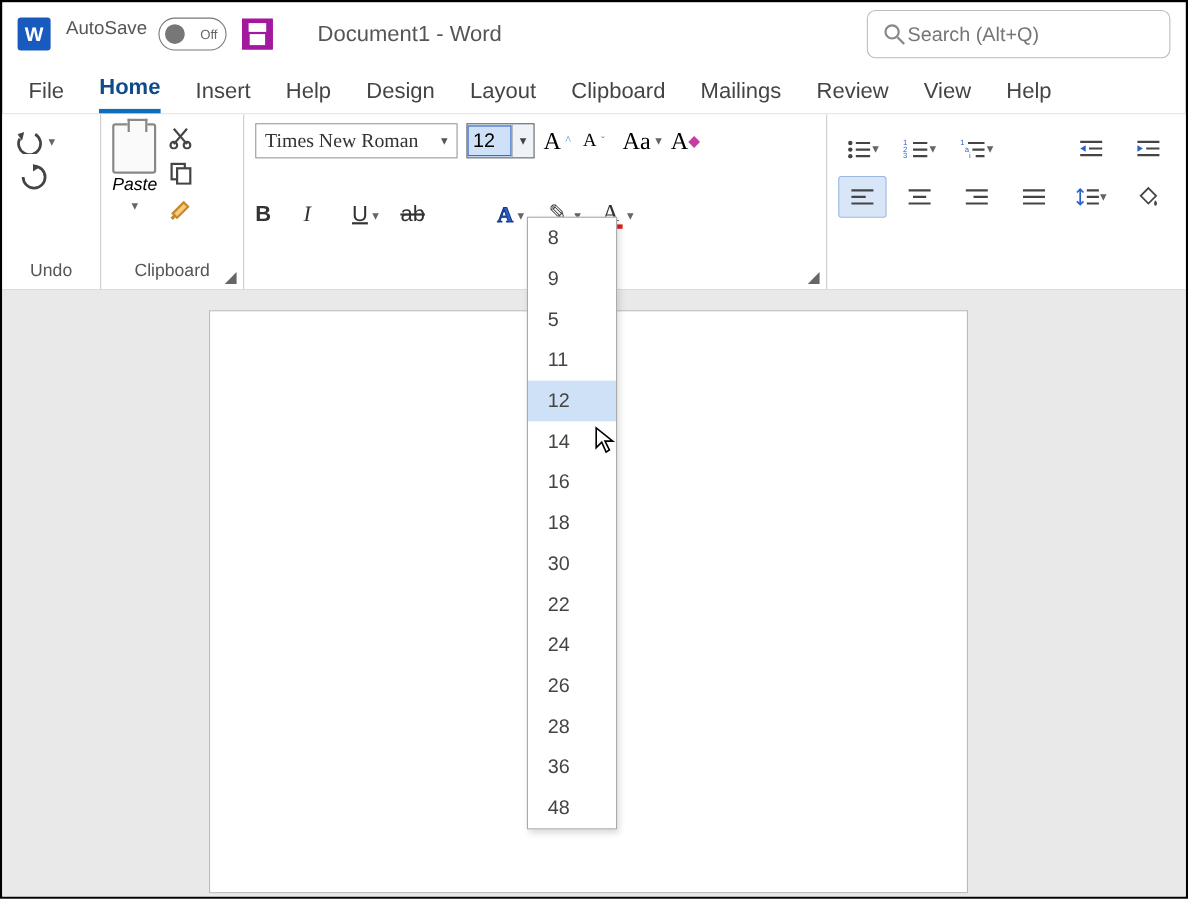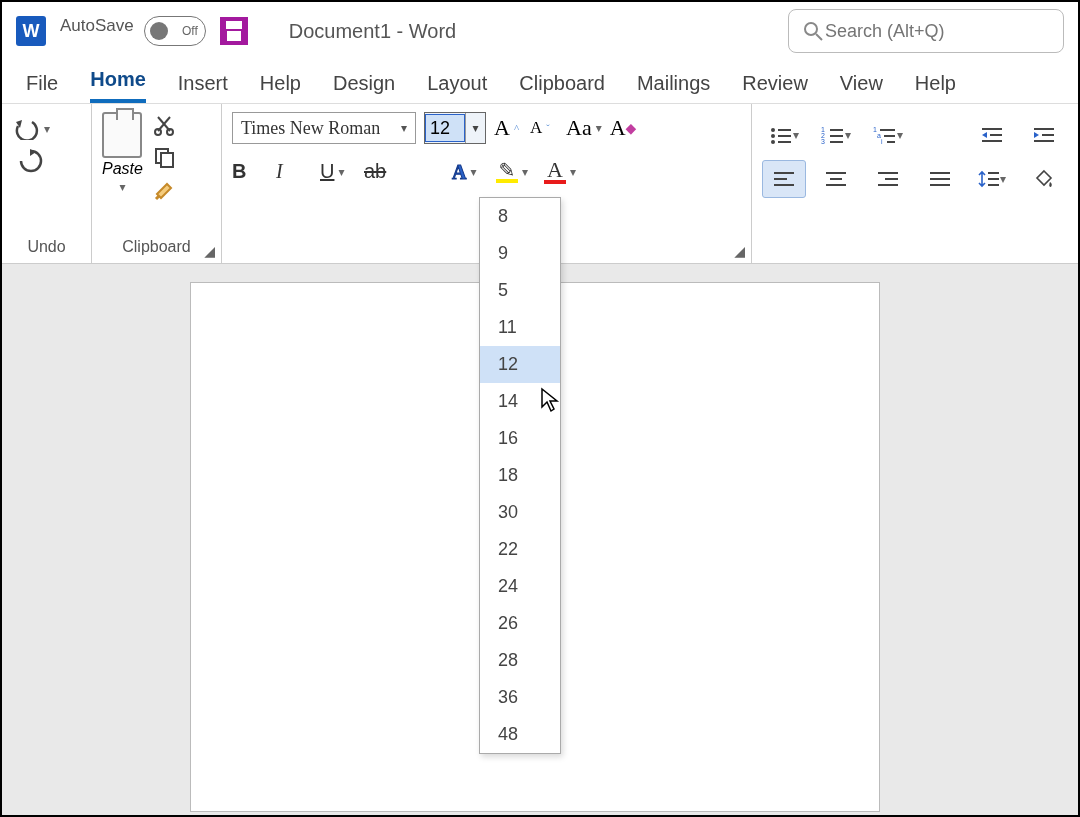--- a/index.html
+++ b/index.html
@@ -245,21 +245,21 @@
           </span>
       </div>
     </div>
     <div class="group-label">
       <span>Clipboard</span>
     </div>
     <span class="launcher">◢</span>
   </div>
 
   <div class="group" style="width:530px;">
-    <div class="body" style="flex-direction:column; gap:8px;">
+    <div class="body" style="flex-direction:column; gap:32px;">
       <div class="font-row">
         <div class="font-name">
           <span>Times New Roman</span>
           <span class="chevd">▾</span>
         </div>
         <div class="font-size-box">
           <input value="12" style="">
           <div class="dd">▾</div>
         </div>
         <div class="fmt-btn Aicon">A<sup style="font-size:11px;color:#5a8fd6;">^</sup></div>

